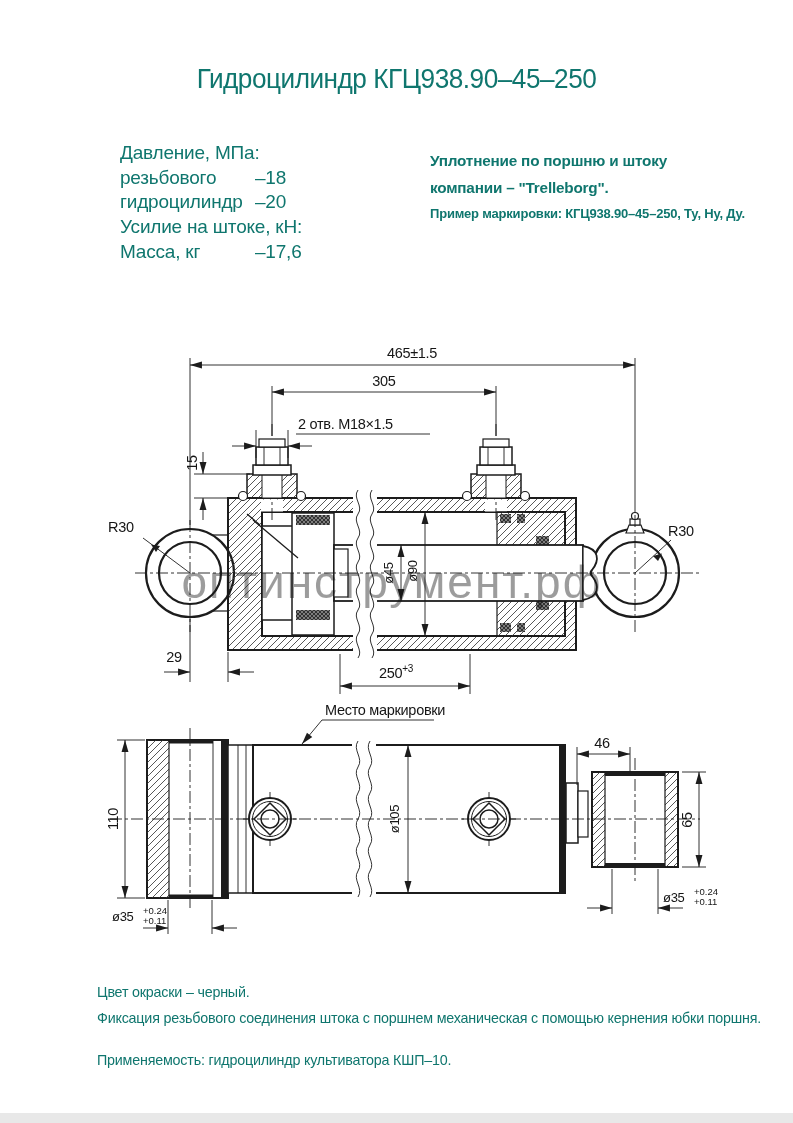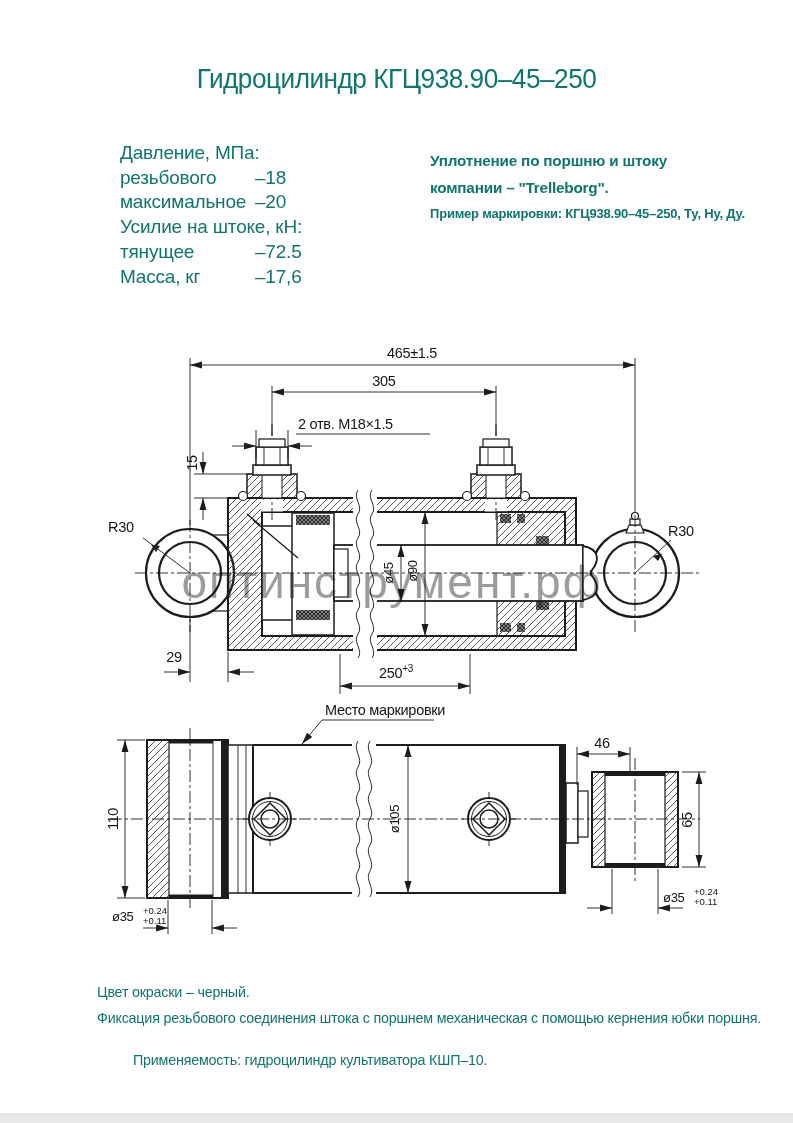--- a/index.html
+++ b/index.html
@@ -7,21 +7,21 @@
         font-family:"Liberation Sans",sans-serif;color:#0f766e;overflow:hidden;}
   #title{position:absolute;left:0;right:0;top:64px;text-align:center;
          font-size:27px;font-weight:400;letter-spacing:-0.5px;transform:scaleX(0.97);}
   .txt{position:absolute;font-size:19px;letter-spacing:-0.2px;line-height:24.7px;white-space:nowrap;}
   #specs{left:120px;top:141px;}
   .srow{display:flex;}
   .srow .lbl{width:135px;}
   #sealnote{left:430px;top:148px;line-height:26.5px;font-size:15.3px;font-weight:bold;}
   #sealnote .small{font-size:13px;}
   #footer{left:97px;top:979px;font-size:14.3px;line-height:26px;}
-  #footer .gap{margin-top:16px;margin-left:36px;}
+  #footer .gap{margin-top:16px;}
   svg text{font-family:"Liberation Sans",sans-serif;fill:#151515;}
   .dt{font-size:14.5px;letter-spacing:-0.3px;}
   .dts{font-size:13px;letter-spacing:-0.3px;}
   .ol{fill:#ffffff;stroke:#1c1c1c;stroke-width:2;}
   .ol15{fill:#ffffff;stroke:#1c1c1c;stroke-width:1.5;}
   .ol12{fill:#ffffff;stroke:#1c1c1c;stroke-width:1.2;}
   .thin{stroke:#1c1c1c;stroke-width:0.9;fill:none;}
   .med{stroke:#1c1c1c;stroke-width:1.2;fill:none;}
   .cl{stroke:#1c1c1c;stroke-width:0.9;fill:none;stroke-dasharray:12 3 3 3;}
   .dim{stroke:#1c1c1c;stroke-width:0.9;fill:none;}
@@ -37,30 +37,26 @@
   <div id="specs" class="txt">
     <div class="srow">
         <span class="lbl">Давление, МПа:</span>
         <span></span>
       </div>
     <div class="srow">
         <span class="lbl">резьбового</span>
         <span>–18</span>
       </div>
     <div class="srow">
-        <span class="lbl">максимальное</span>
+        <span class="lbl">гидроцилиндр</span>
         <span>–20</span>
       </div>
     <div class="srow">
         <span class="lbl">Усилие на штоке, кН:</span>
         <span></span>
-      </div>
-    <div class="srow">
-        <span class="lbl">тянущее</span>
-        <span>–72.5</span>
       </div>
     <div class="srow">
         <span class="lbl">Масса, кг</span>
         <span>–17,6</span>
       </div>
   </div>
 
   <div id="sealnote" class="txt">
     <div>Уплотнение по поршню и штоку</div>
     <div>компании – "Trelleborg".</div>

